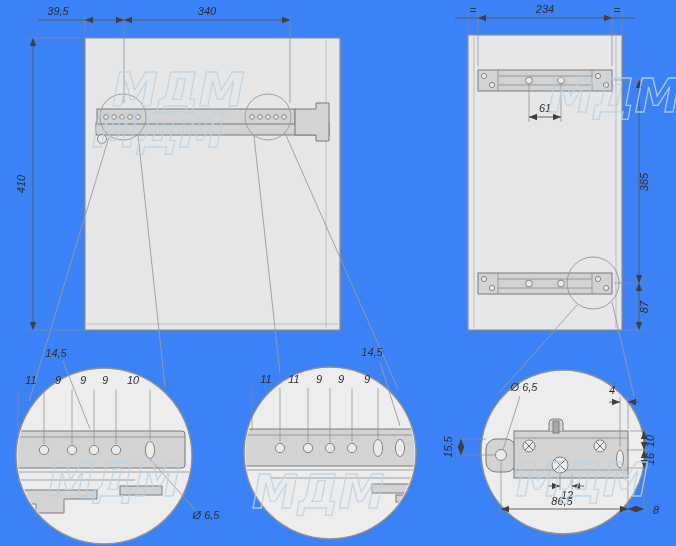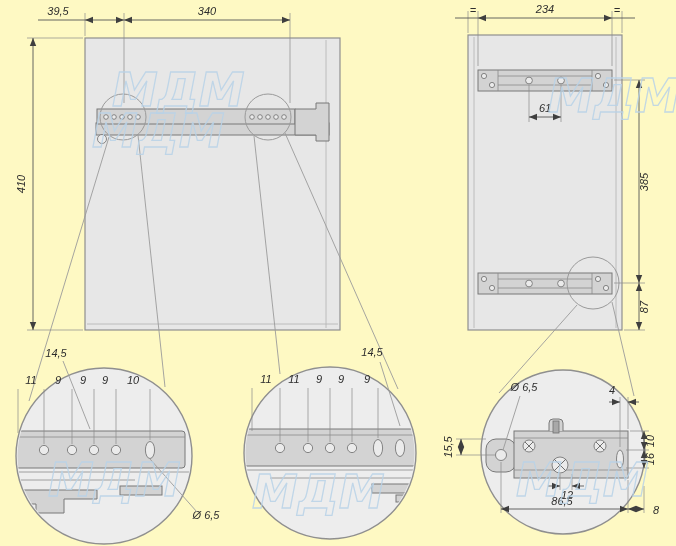--- a/index.html
+++ b/index.html
@@ -1,16 +1,16 @@
 <!DOCTYPE html>
 <html><head>
 <meta charset="utf-8">
 <style>
   html,body{margin:0;padding:0;background:#fff}
-  .canvas{position:relative;width:676px;height:546px;background:#fef9c3;overflow:hidden;
+  .canvas{position:relative;width:676px;height:546px;background:#3b82f6;overflow:hidden;
           font-family:"Liberation Sans",sans-serif}
   svg{display:block}
   .dim{font:italic 11px "Liberation Sans",sans-serif;fill:#2d2d2d;text-anchor:middle}
   .wm{font:italic 700 46px "DejaVu Sans",sans-serif;fill:none;stroke:#b9d3e8;stroke-width:1.3;
       opacity:.85;text-anchor:start}
   .ext{stroke:#8a8a8a;stroke-width:.7}
   .dimline{stroke:#555;stroke-width:.9;marker-start:url(#arr);marker-end:url(#arr)}
   .dimhalf{stroke:#555;stroke-width:.9;marker-end:url(#arr)}
   .dimtail{stroke:#555;stroke-width:.9}
   .leader{stroke:#9b9b9b;stroke-width:.9;fill:none}

